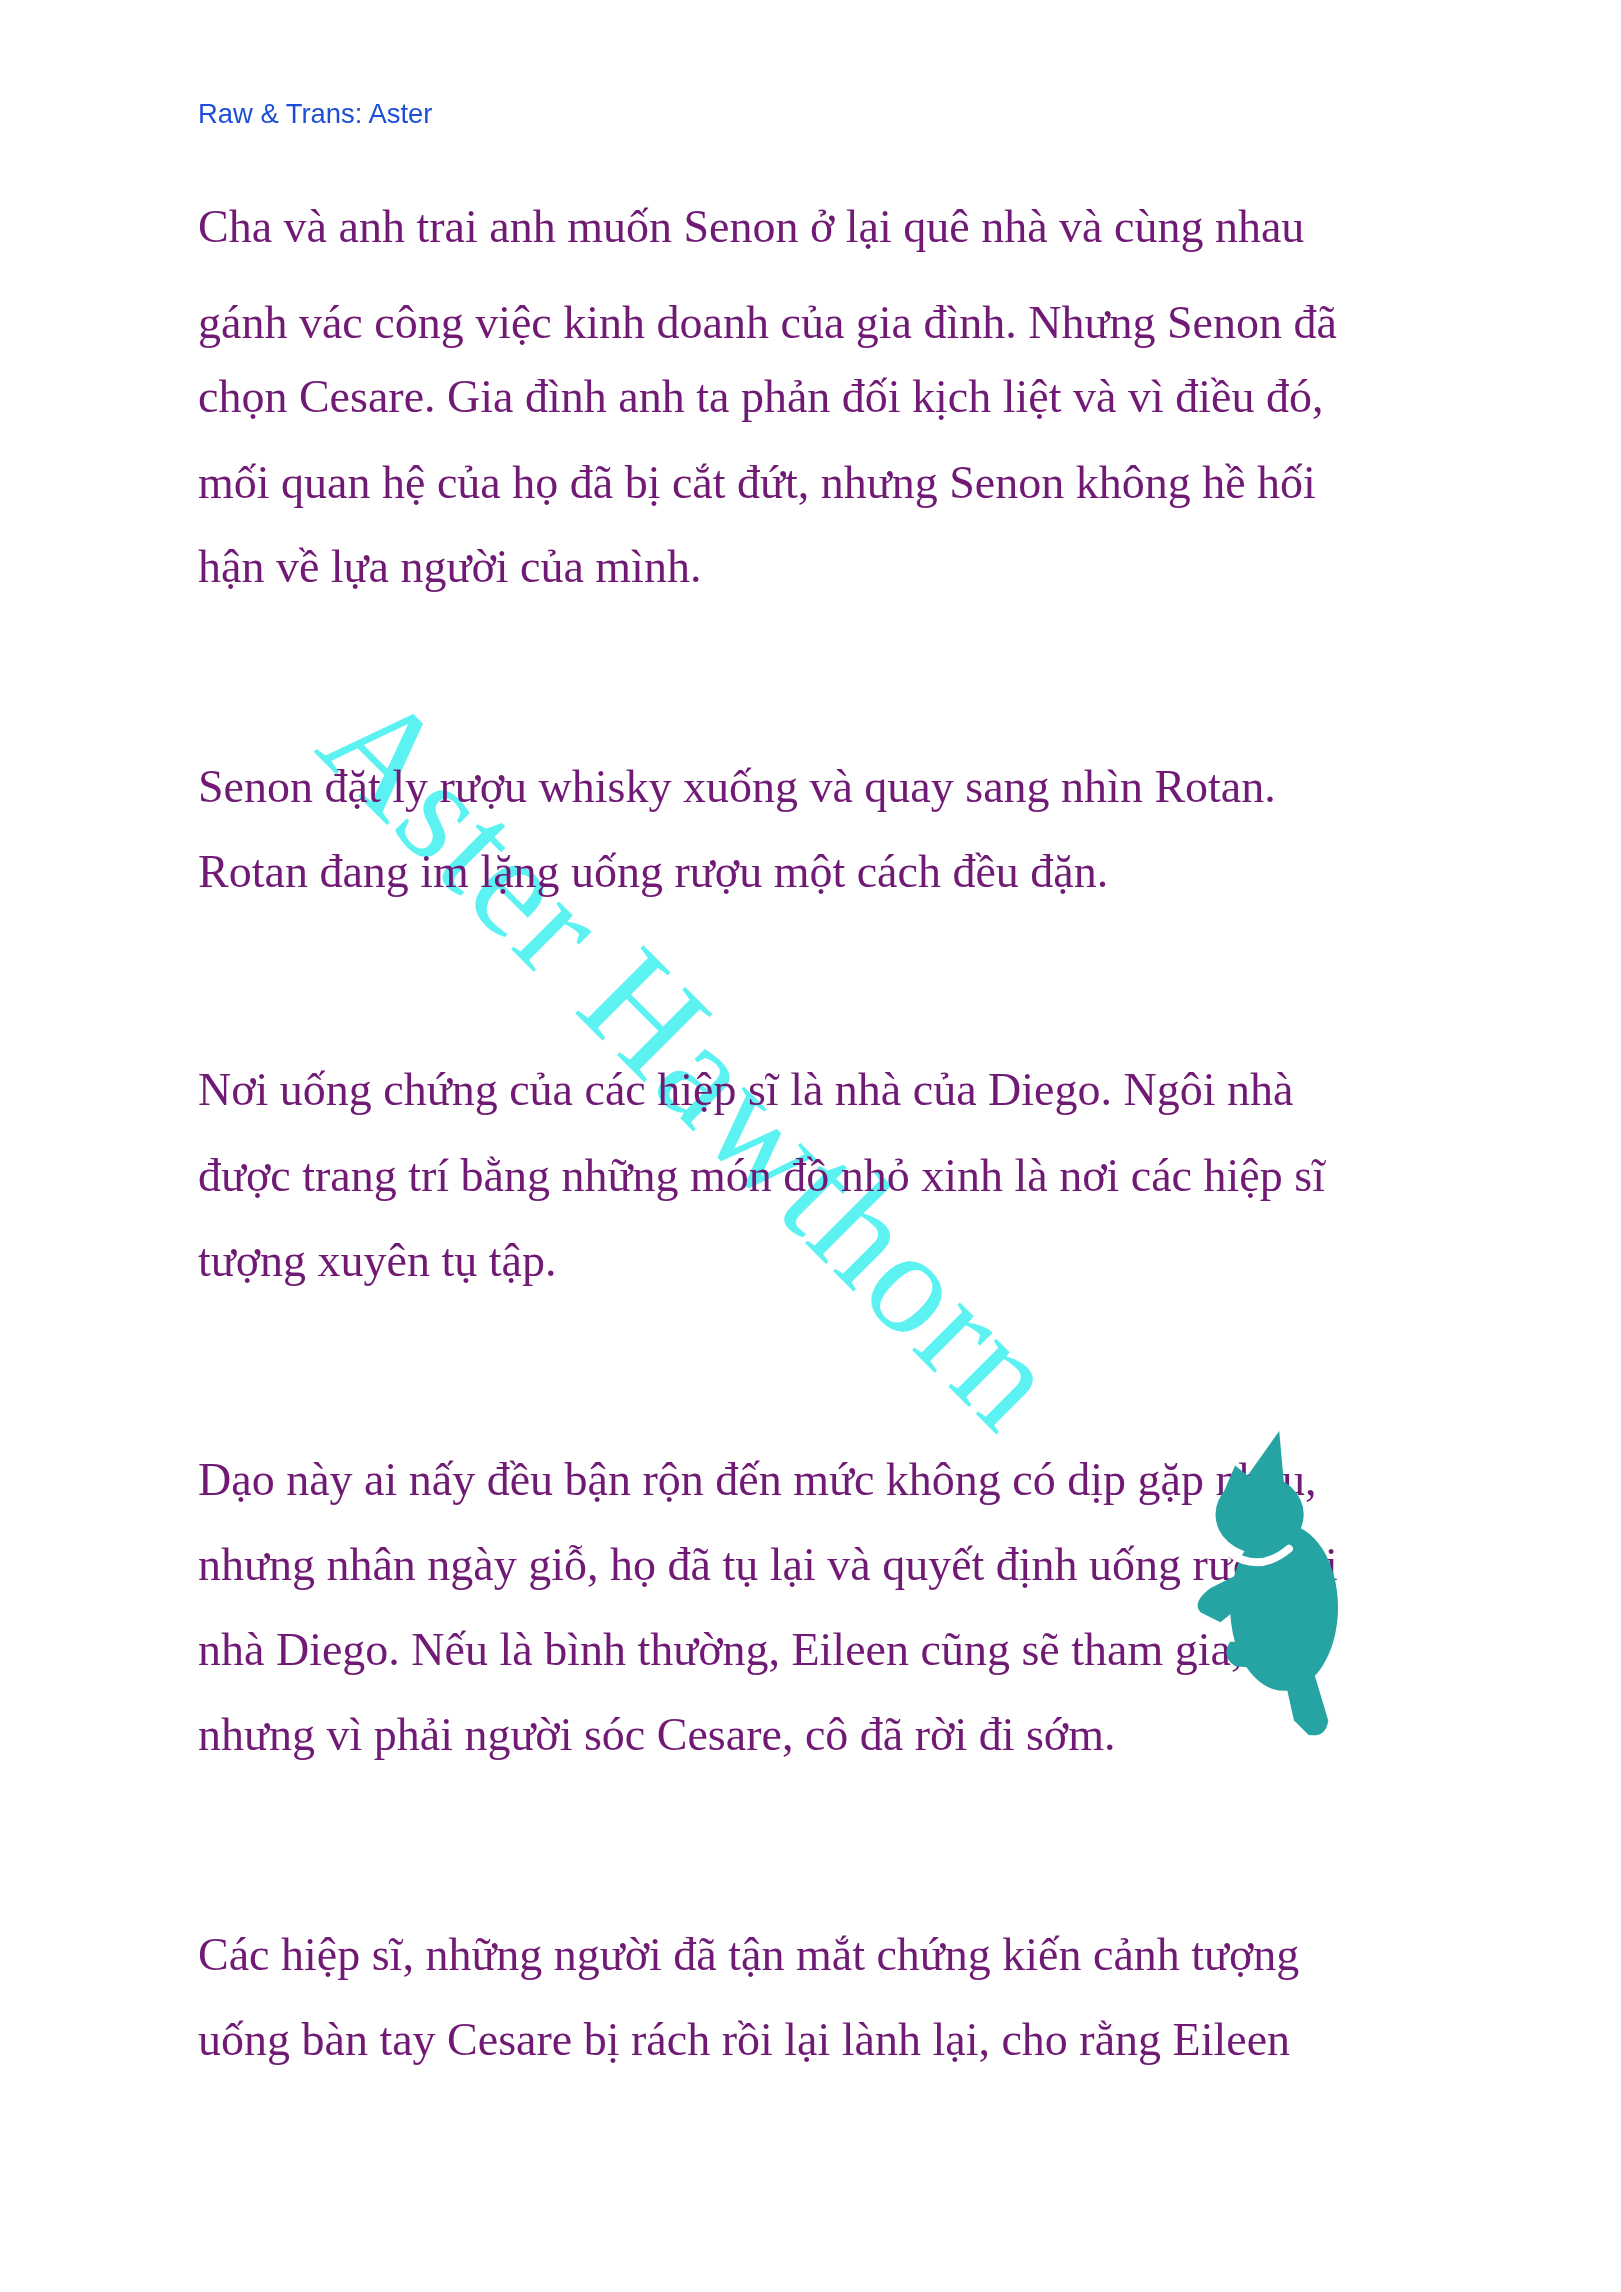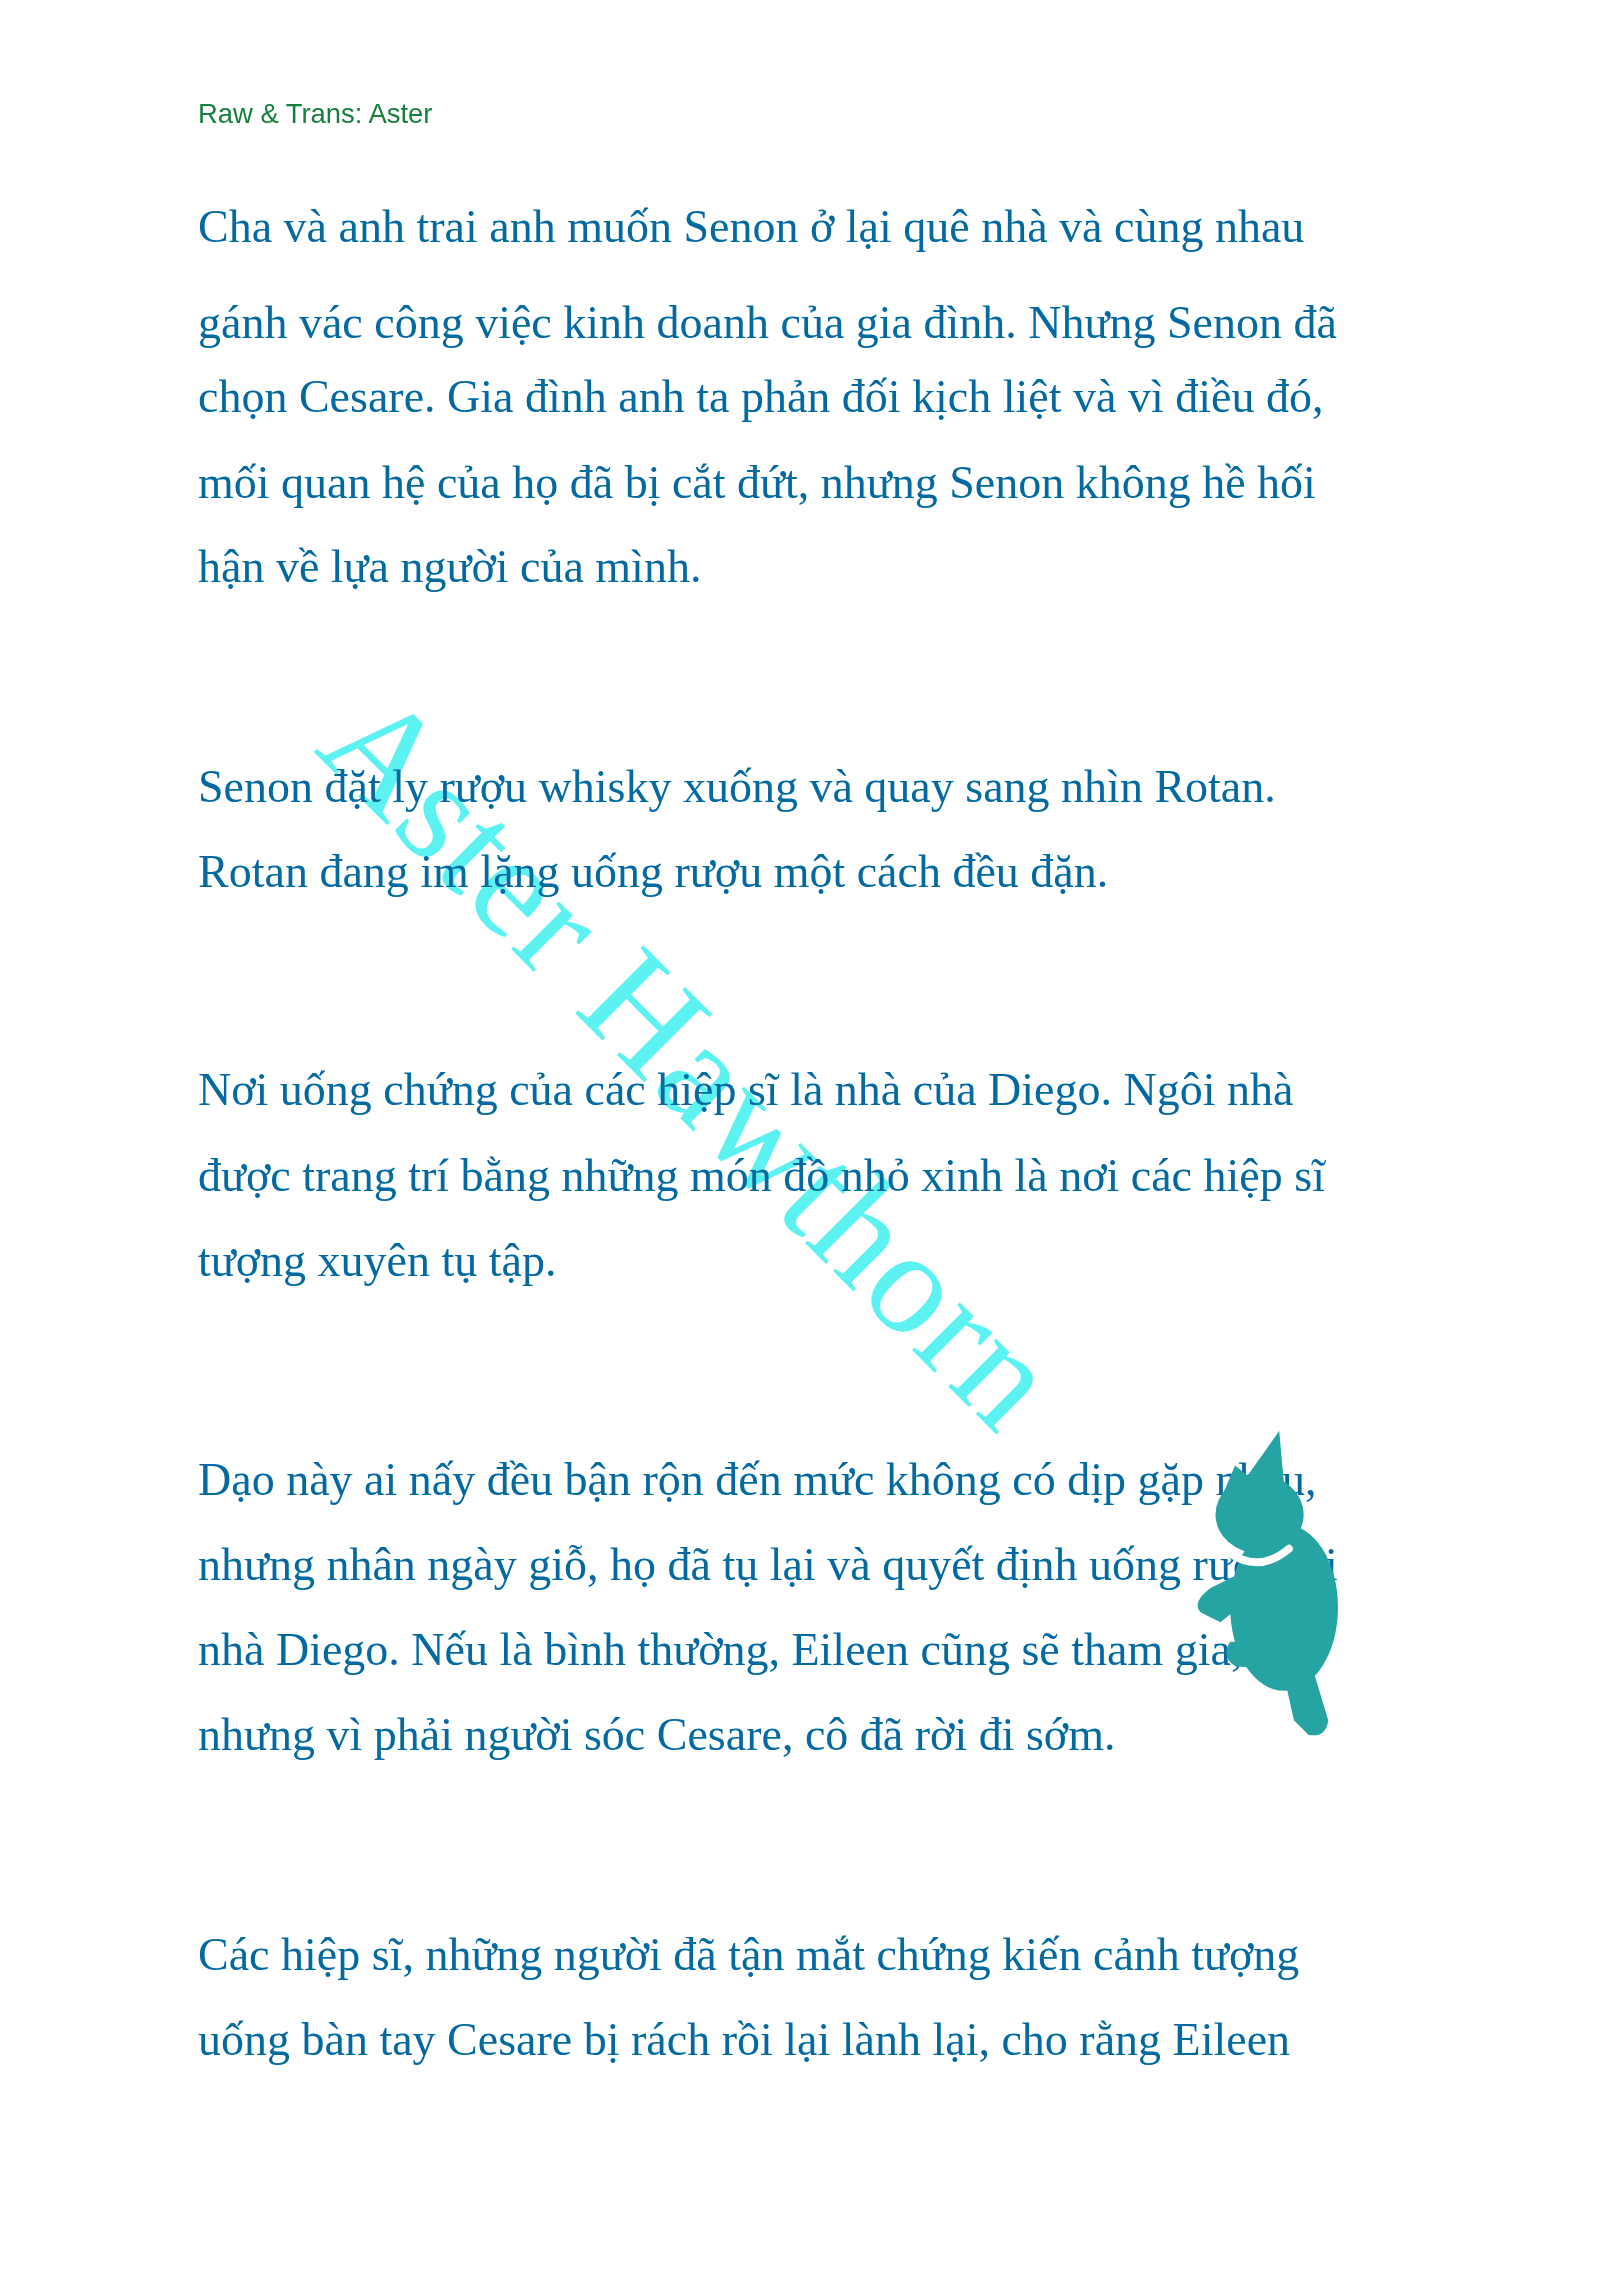--- a/index.html
+++ b/index.html
@@ -1,23 +1,23 @@
 <!DOCTYPE html>
 <html><head>
 <meta charset="utf-8">
 <style>
   html, body { margin:0; padding:0; background:#ffffff; }
   body { width:1621px; height:2293px; position:relative; overflow:hidden; }
   .header {
     position:absolute; left:198px; top:98px;
-    font-family:"Liberation Sans", sans-serif; font-size:27.4px; color:#15803d;
+    font-family:"Liberation Sans", sans-serif; font-size:27.4px; color:#1d4ed8;
   }
   .line {
     position:absolute; left:198px;
-    font-family:"Liberation Serif", serif; font-size:46px; color:#0369a1;
+    font-family:"Liberation Serif", serif; font-size:46px; color:#701a75;
     white-space:nowrap; line-height:1; z-index:3;
   }
   .watermark {
     position:absolute; left:691px; top:1059px;
     transform:translate(-50%,-50%) rotate(45deg);
     font-family:"Liberation Serif", serif; font-size:147px; color:#5cf2f2;
     white-space:nowrap; z-index:2; letter-spacing:2px;
   }
   .cat { position:absolute; left:1191px; top:1426px; width:147px; height:314px; z-index:4; }
 </style>

